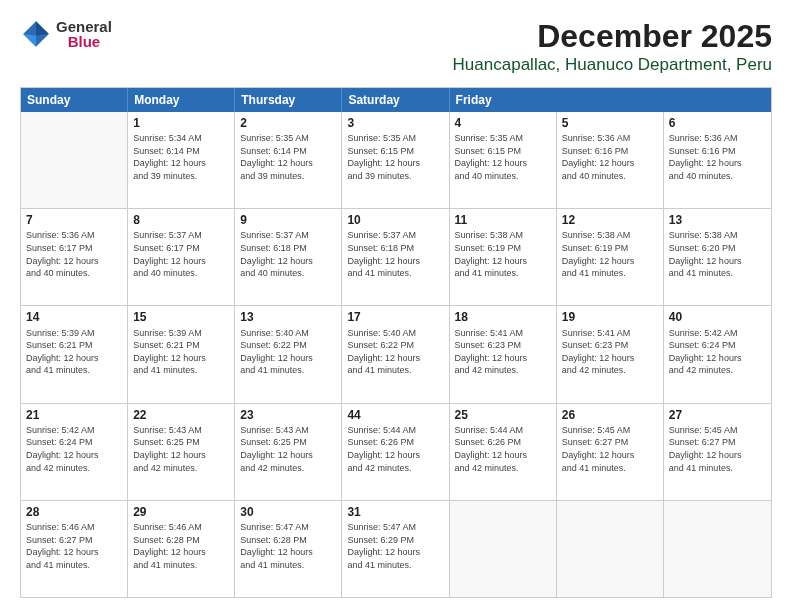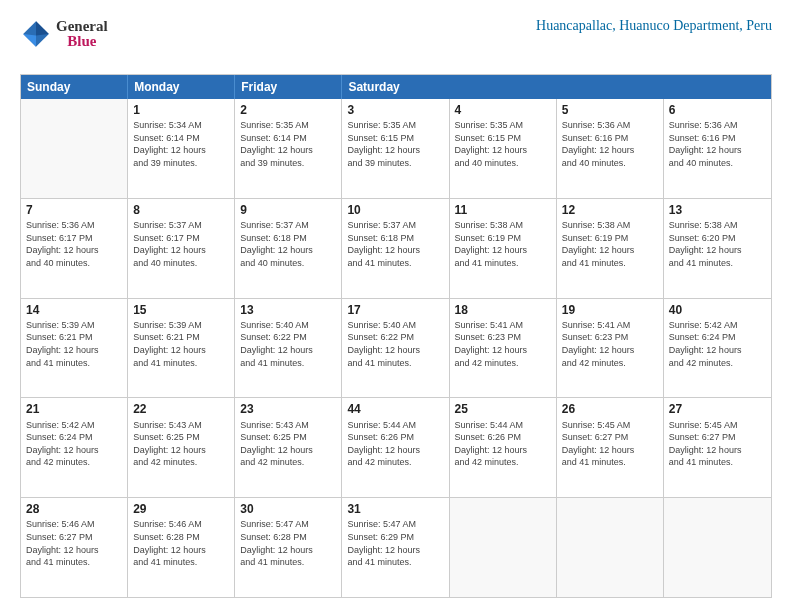--- a/index.html
+++ b/index.html
@@ -14,22 +14,21 @@
       width: 792px;
       height: 612px;
       padding: 18px 20px 14px 20px;
       display: flex;
       flex-direction: column;
     }
     .header {
       display: flex;
       justify-content: space-between;
       align-items: flex-start;
-      margin-bottom: 24px;
-      font-family: Liberation Serif, serif;
+      margin-bottom: 12px;
     }
     .logo {
       display: flex;
       align-items: center;
       gap: 0px;
     }
     .logo-text {
       display: flex;
       flex-direction: column;
       line-height: 1;
@@ -52,22 +51,22 @@
     }
     .title-block {
       text-align: right;
     }
     .month-title {
       font-size: 32px;
       font-weight: bold;
       color: #222;
     }
     .subtitle {
-      font-size: 14px;
-      color: #0369a1;
+      font-size: 17px;
+      color: #14532d;
     }
     .calendar {
       flex: 1;
       display: flex;
       flex-direction: column;
       border: 1px solid #ccc;
     }
     .cal-header {
       display: grid;
       grid-template-columns: repeat(7, 1fr);
@@ -127,30 +126,32 @@
         <polygon points="20,4 36,20 20,36 4,20" fill="#2a6db5"></polygon>
         <polygon points="20,4 36,20 20,22" fill="#1a5090"></polygon>
         <polygon points="20,36 4,20 20,22" fill="#3a8de5"></polygon>
       </svg>
       <div class="logo-text">
         <span class="logo-general">General</span>
         <span class="logo-blue">Blue</span>
       </div>
     </div>
     <div class="title-block">
+      <div class="month-title">December 2025</div>
       <div class="subtitle">Huancapallac, Huanuco Department, Peru</div>
     </div>
   </div>
 
   <div class="calendar">
     <div class="cal-header">
     <div class="cal-header-cell">Sunday</div>
         <div class="cal-header-cell">Monday</div>
+        <div class="cal-header-cell">Thursday</div>
+        <div class="cal-header-cell">Saturday</div>
         <div class="cal-header-cell">Friday</div>
-        <div class="cal-header-cell">Saturday</div>
       </div>
     <div class="cal-body">
     <div class="cal-row">
           <div class="cal-cell empty"></div>
           <div class="cal-cell">
             <div class="day-num">1</div>
             <div class="cell-info" style="white-space: pre-line;">Sunrise: 5:34 AM
 Sunset: 6:14 PM
 Daylight: 12 hours
 and 39 minutes.</div>

